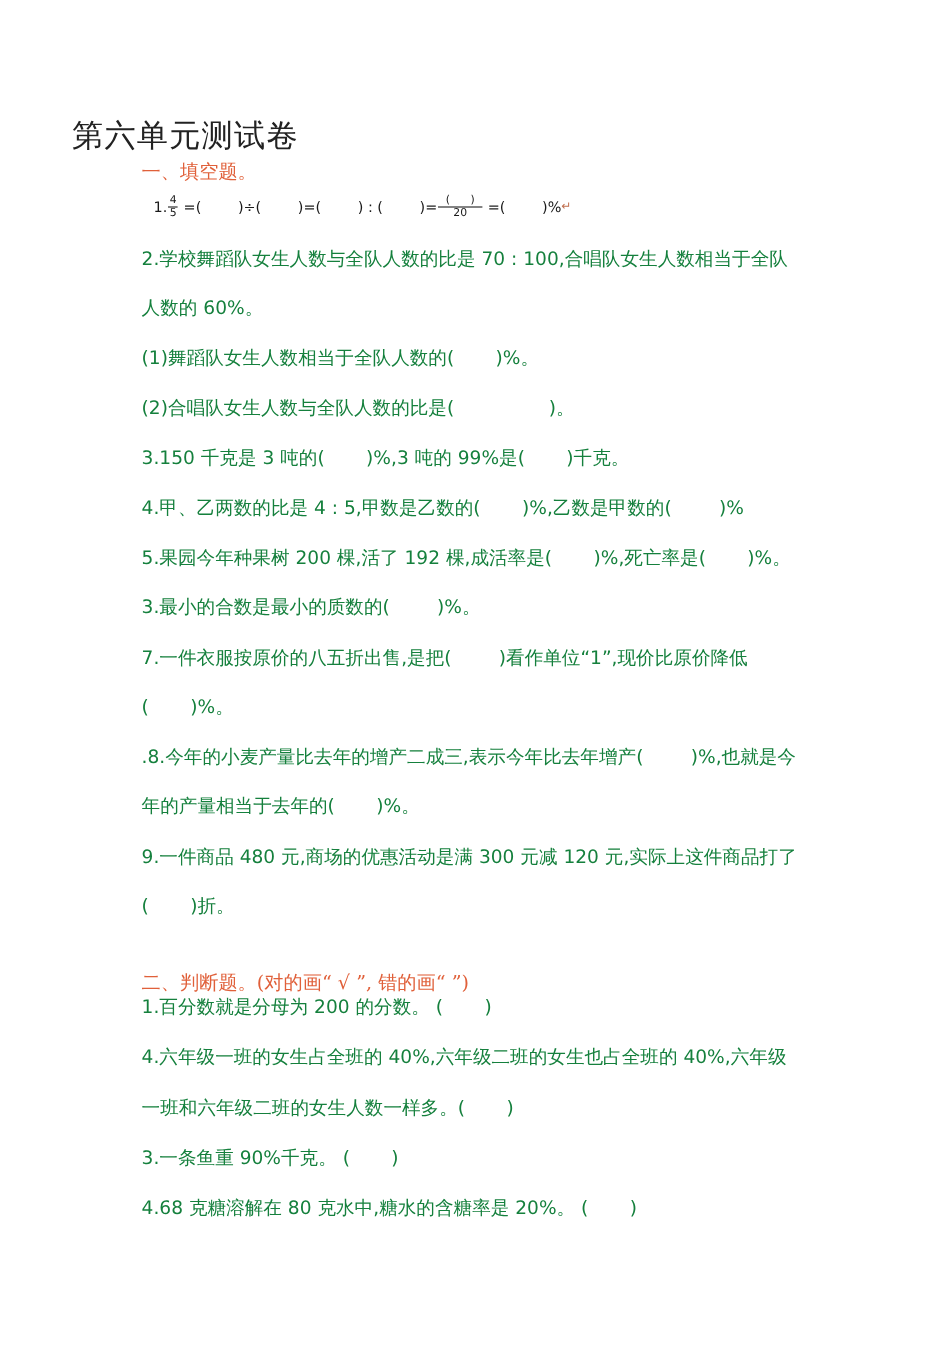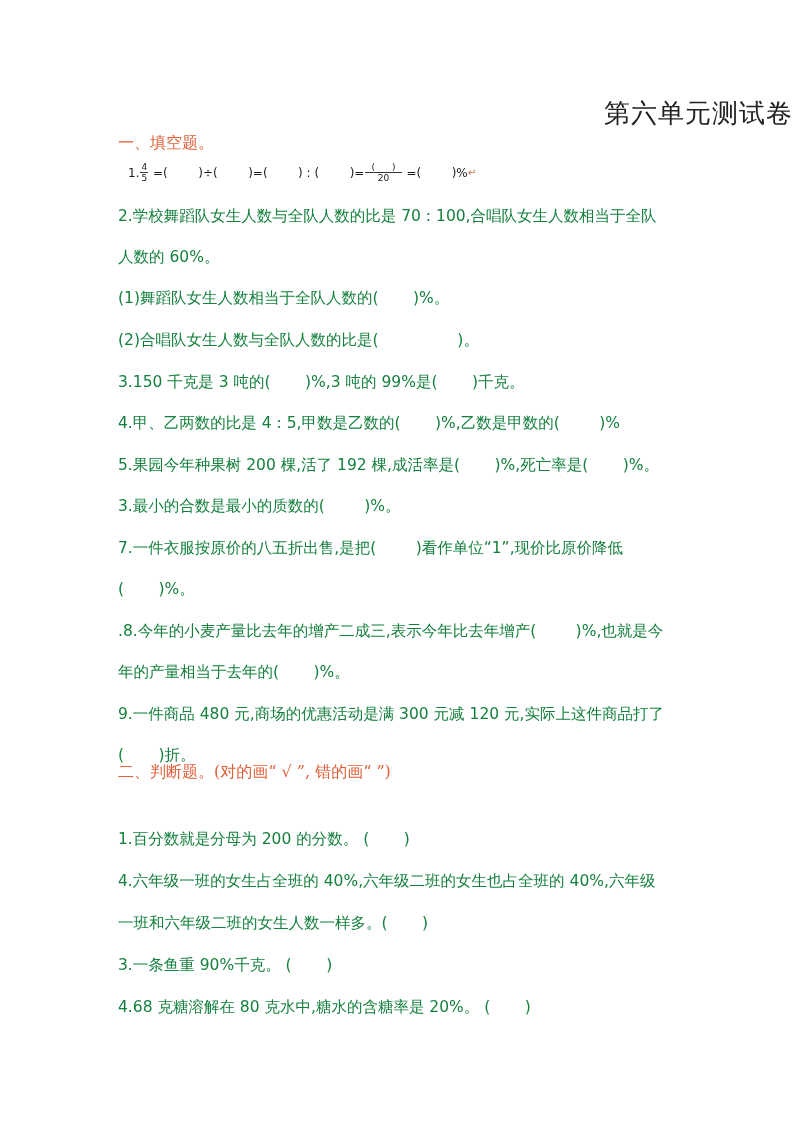--- a/index.html
+++ b/index.html
@@ -1,18 +1,18 @@
 <!DOCTYPE html>
 <html><head>
 <meta charset="utf-8">
 <style>
   html, body { margin: 0; padding: 0; background: #ffffff; }
   body { width: 793px; height: 1122px; position: relative; overflow: hidden;
          font-family: "DejaVu Sans", "Liberation Sans", sans-serif; color: #1a1a1a; }
-  .title { position: absolute; left: 0; width: 793px; top: 96px; text-align: right;
+  .title { position: absolute; left: 0; width: 793px; top: 96px; text-align: left;
            font-family: "DejaVu Serif", "Liberation Serif", serif; font-size: 26px;
            color: #222; letter-spacing: 1px; padding-left: 60px; box-sizing: border-box; }
   .section { position: absolute; left: 118px; font-family: "DejaVu Serif", "Liberation Serif", serif;
              font-size: 16px; color: #e0603a; }
   .line { position: absolute; left: 118px; font-size: 15.5px; white-space: pre; color: #15803d; }
   .q1 { position: absolute; left: 128px; top: 162px; font-size: 12px; white-space: pre; display: flex; align-items: center; }
   .frac { display: inline-flex; flex-direction: column; align-items: center; font-size: 9px; line-height: 10px; margin: 0 1px; }
   .frac .num { border-bottom: 1px solid #333; padding: 0 1px; }
   .frac.wide .num { padding: 0 6px; }
   .ret { color: #c07050; font-size: 10px; }
@@ -47,19 +47,19 @@
 <div class="line" style="top:413px">4.甲、乙两数的比是 4 : 5,甲数是乙数的(       )%,乙数是甲数的(        )%</div>
 <div class="line" style="top:455px">5.果园今年种果树 200 棵,活了 192 棵,成活率是(       )%,死亡率是(       )%。</div>
 <div class="line" style="top:496px">3.最小的合数是最小的质数的(        )%。</div>
 <div class="line" style="top:538px">7.一件衣服按原价的八五折出售,是把(        )看作单位“1”,现价比原价降低</div>
 <div class="line" style="top:579px">(       )%。</div>
 <div class="line" style="top:621px">.8.今年的小麦产量比去年的增产二成三,表示今年比去年增产(        )%,也就是今</div>
 <div class="line" style="top:662px">年的产量相当于去年的(       )%。</div>
 <div class="line" style="top:704px">9.一件商品 480 元,商场的优惠活动是满 300 元减 120 元,实际上这件商品打了</div>
 <div class="line" style="top:745px">(       )折。</div>
 
-<div class="section" style="top:762px">二、判断题。(对的画“ √ ”, 错的画“    ”)</div>
+<div class="section" style="top:809px">二、判断题。(对的画“ √ ”, 错的画“    ”)</div>
 
 <div class="line" style="top:829px">1.百分数就是分母为 200 的分数。 (       )</div>
 <div class="line" style="top:871px">4.六年级一班的女生占全班的 40%,六年级二班的女生也占全班的 40%,六年级</div>
 <div class="line" style="top:913px">一班和六年级二班的女生人数一样多。(       )</div>
 <div class="line" style="top:955px">3.一条鱼重 90%千克。 (       )</div>
 <div class="line" style="top:997px">4.68 克糖溶解在 80 克水中,糖水的含糖率是 20%。 (       )</div>
 
 </body></html>

